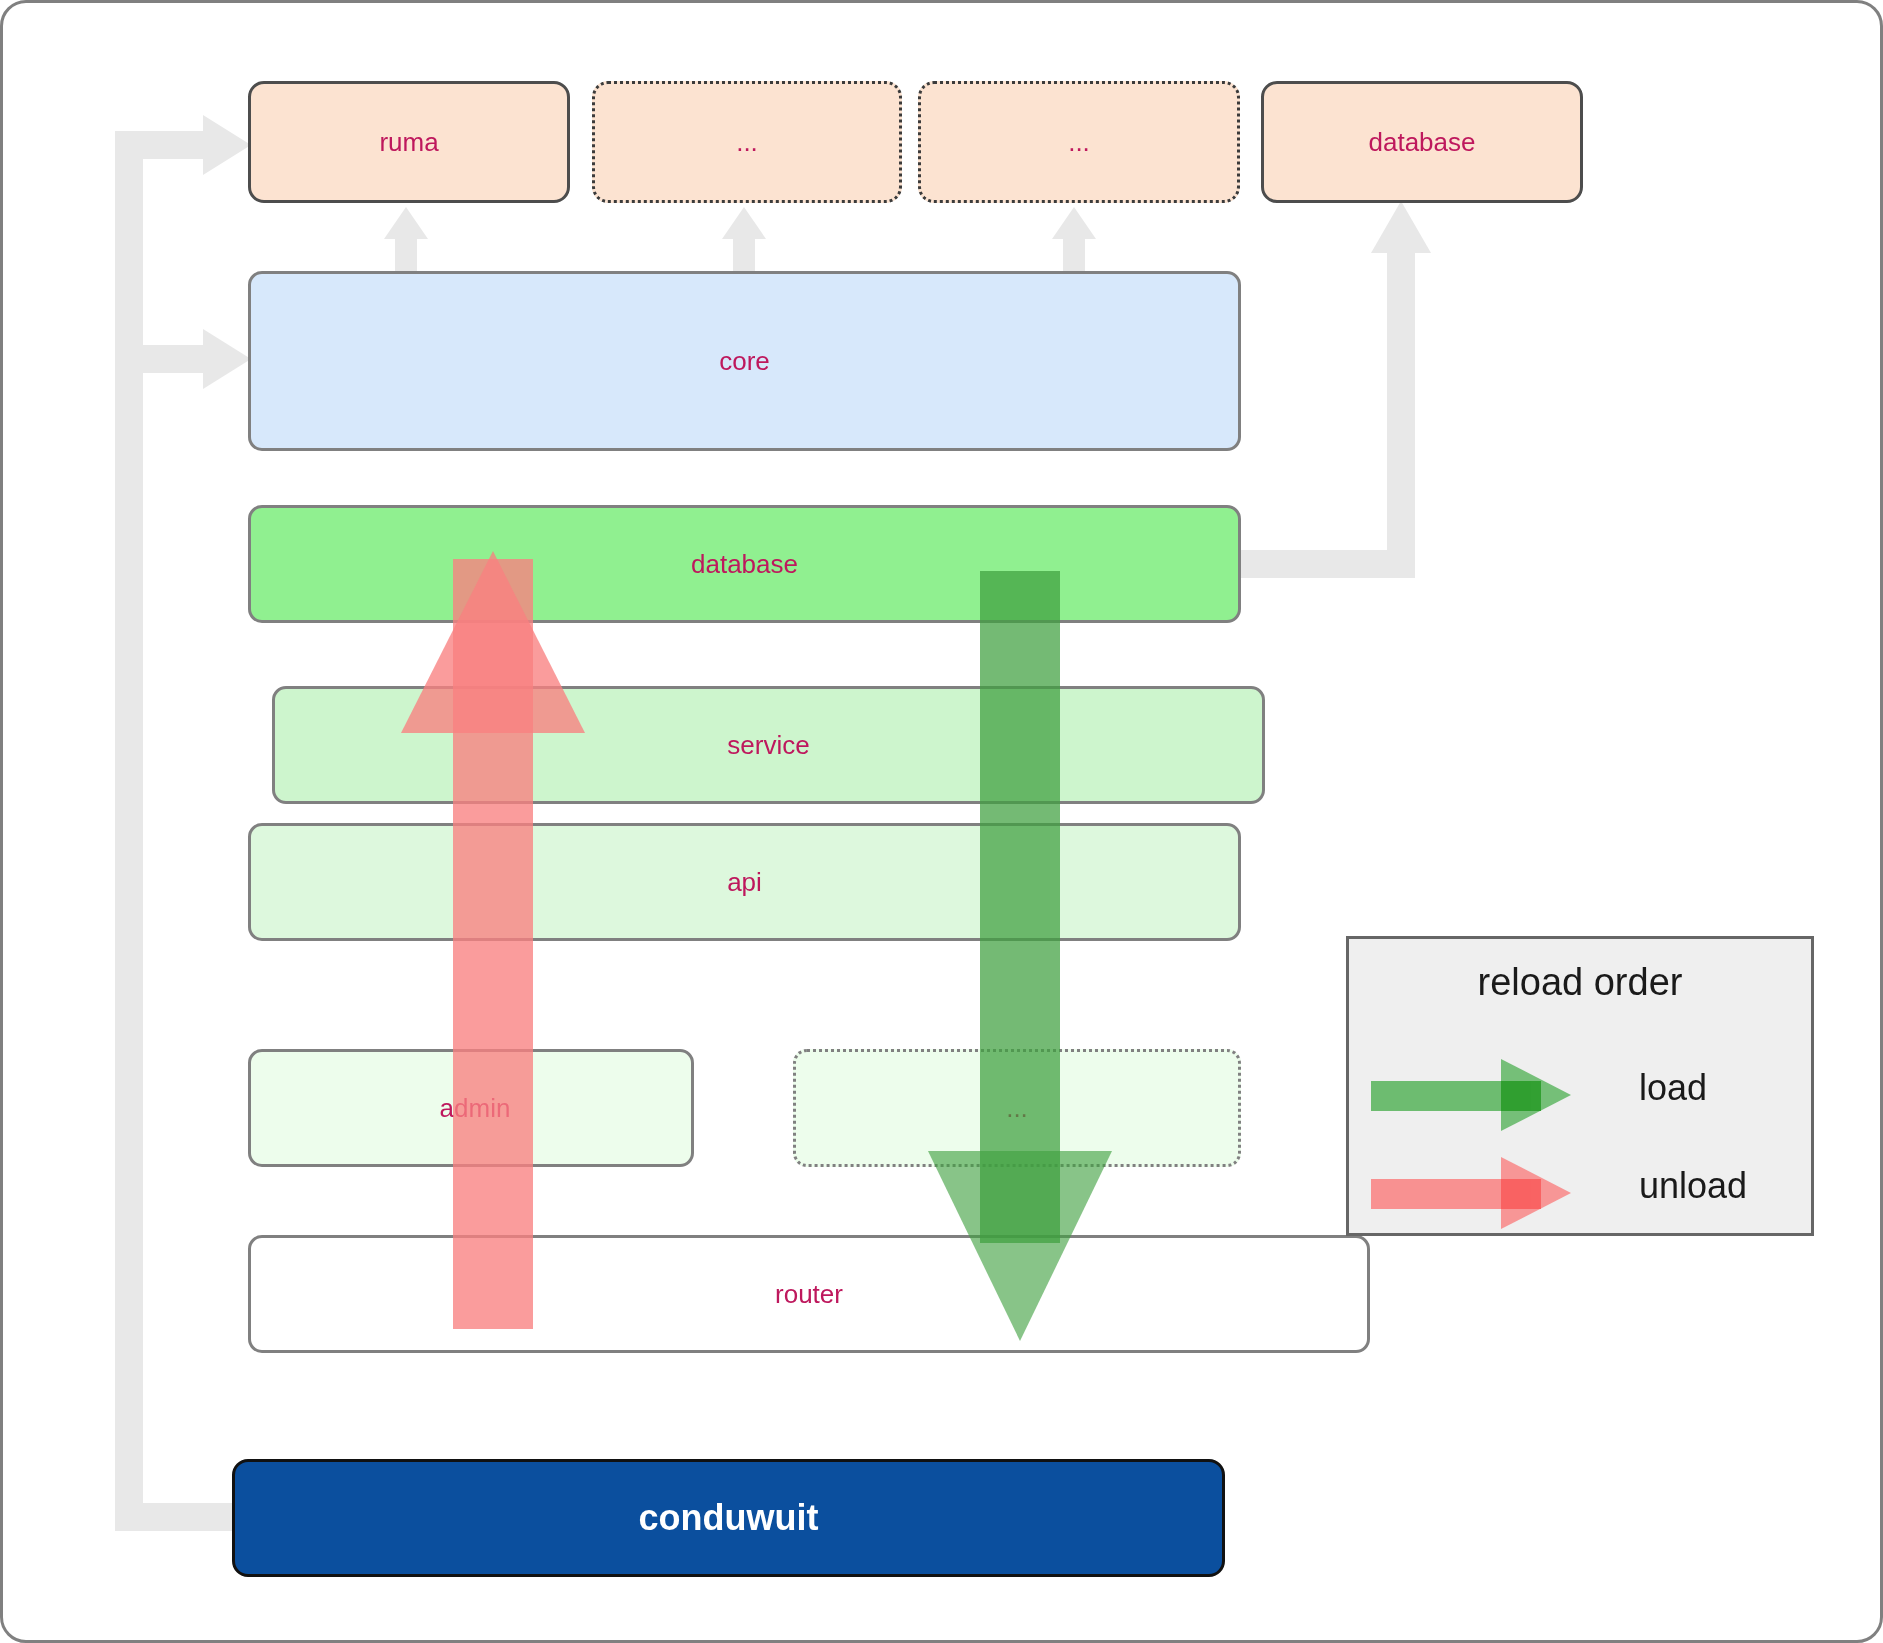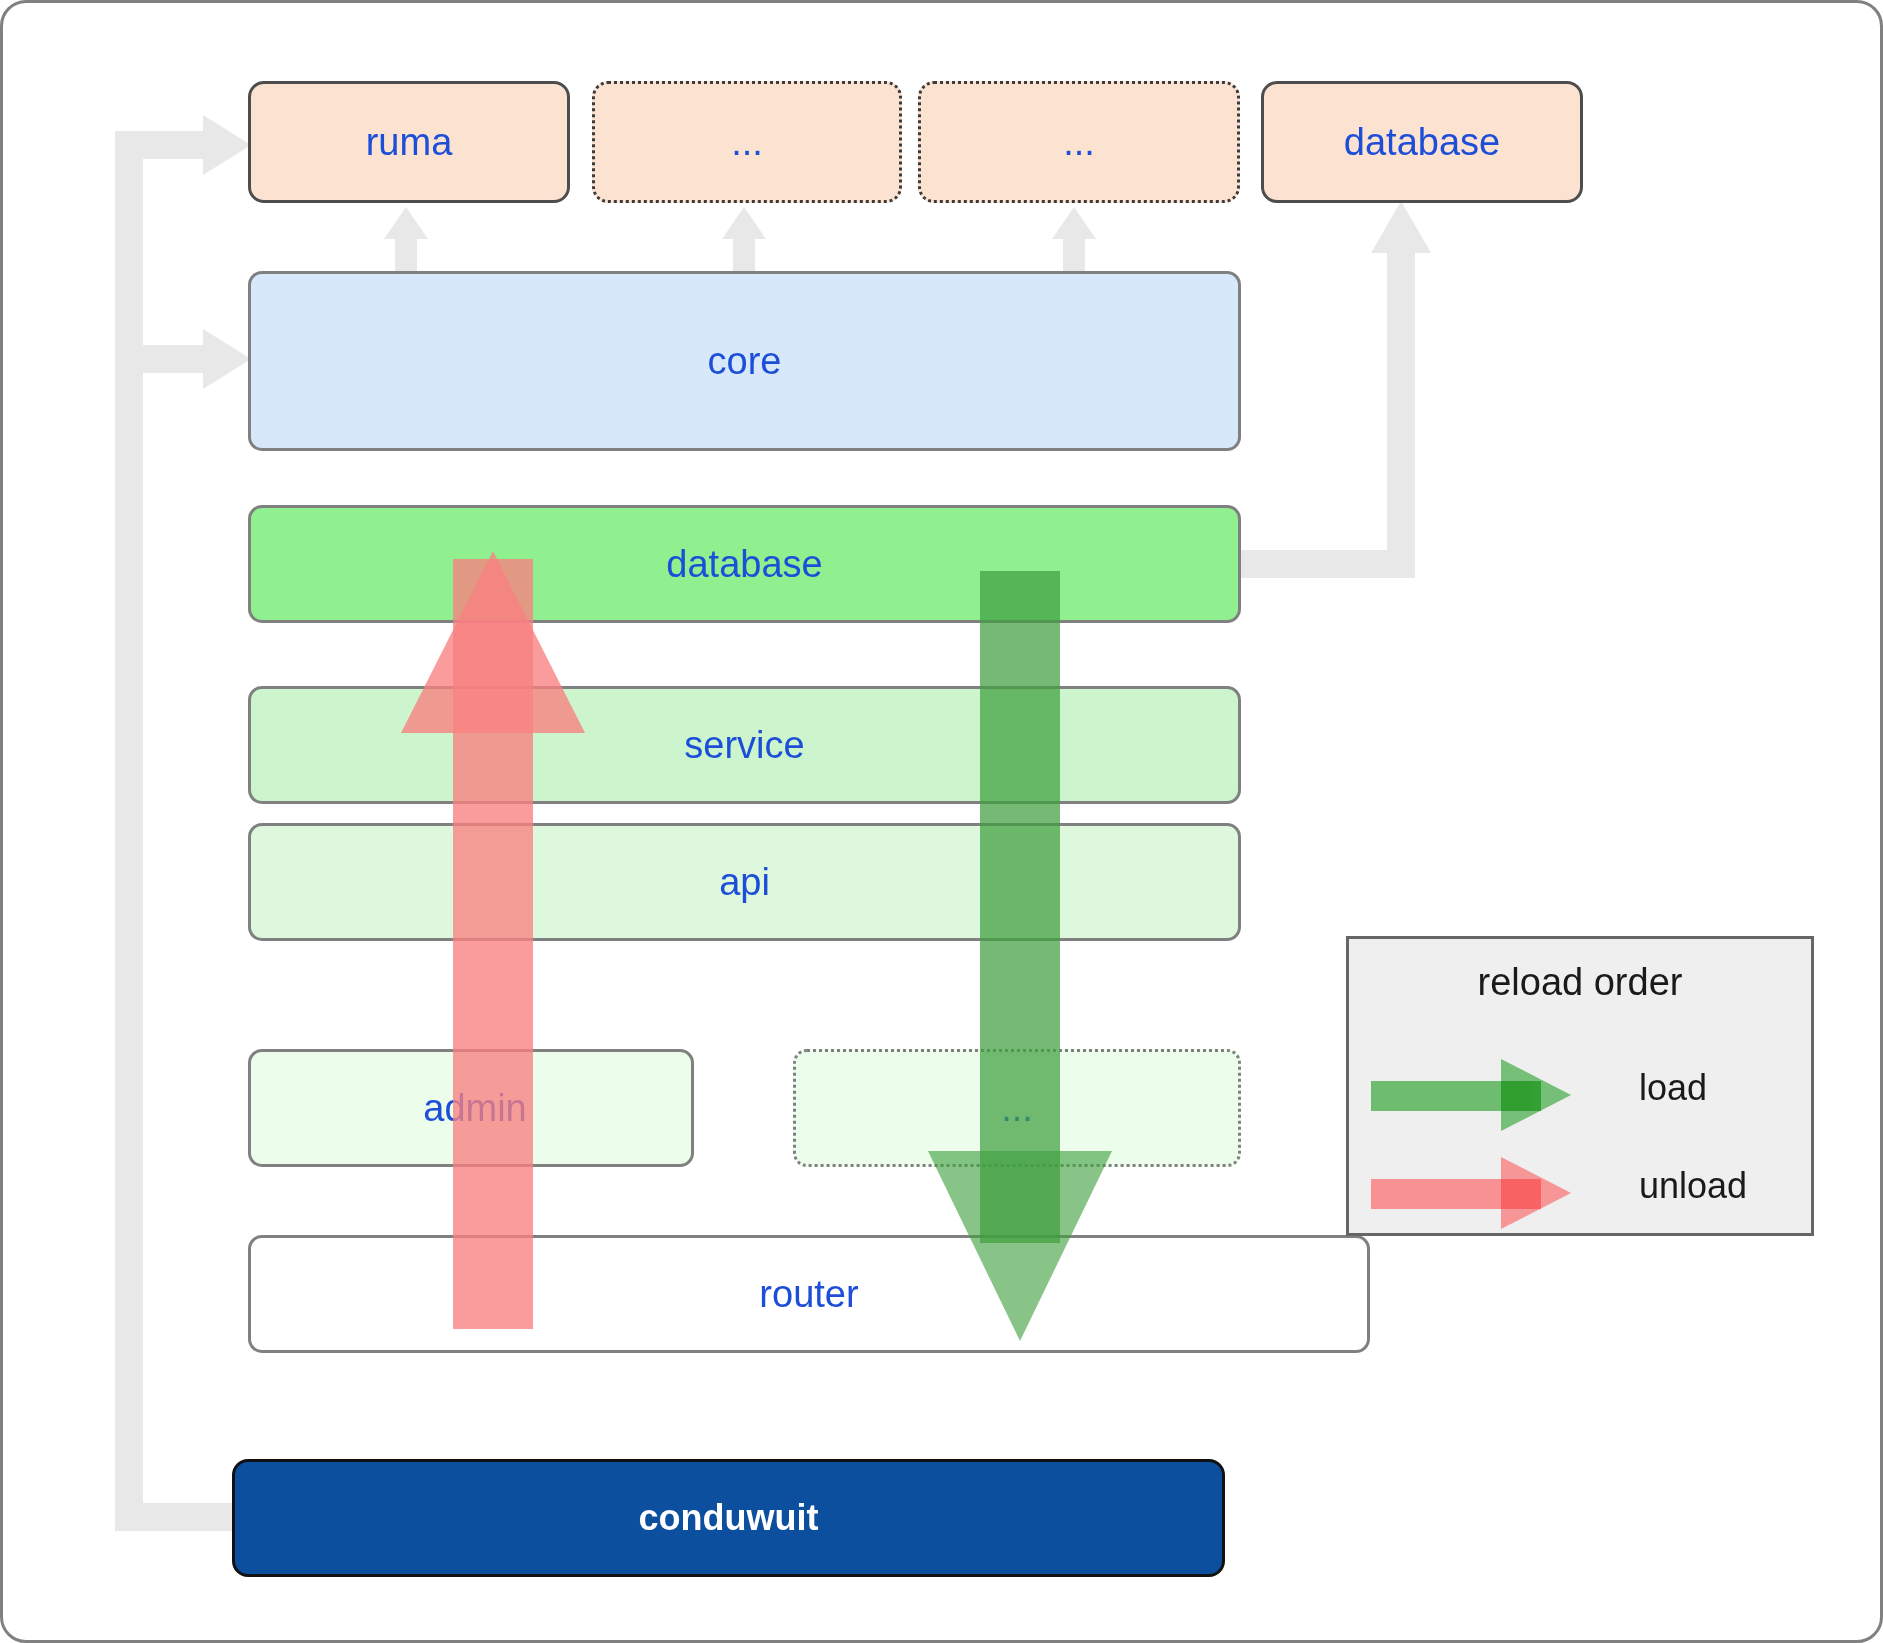--- a/index.html
+++ b/index.html
@@ -20,22 +20,22 @@
     box-sizing: border-box;
     overflow: hidden;
   }
   .node {
     position: absolute;
     box-sizing: border-box;
     display: flex;
     align-items: center;
     justify-content: center;
     border-radius: 12px;
-    font-size: 38px;
-    color: #1d4ed8;
+    font-size: 26px;
+    color: #be185d;
     z-index: 4;
   }
   .node.dep {
     background: #fce3d1;
     border: 3px solid #4d4d4d;
     border-radius: 16px;
   }
   .node.dep-dotted {
     background: #fce3d1;
     border: 3px dotted #3b3b3b;
@@ -48,20 +48,21 @@
   }
   .node.db {
     background: #90f090;
     border: 3px solid #808080;
     border-radius: 14px;
   }
   .node.service {
     background: #cdf5cd;
     border: 3px solid #808080;
     border-radius: 14px;
+    margin-left: 24px;
   }
   .node.api {
     background: #ddf8dd;
     border: 3px solid #808080;
     border-radius: 14px;
   }
   .node.admin {
     background: #edfdec;
     border: 3px solid #808080;
     border-radius: 14px;

